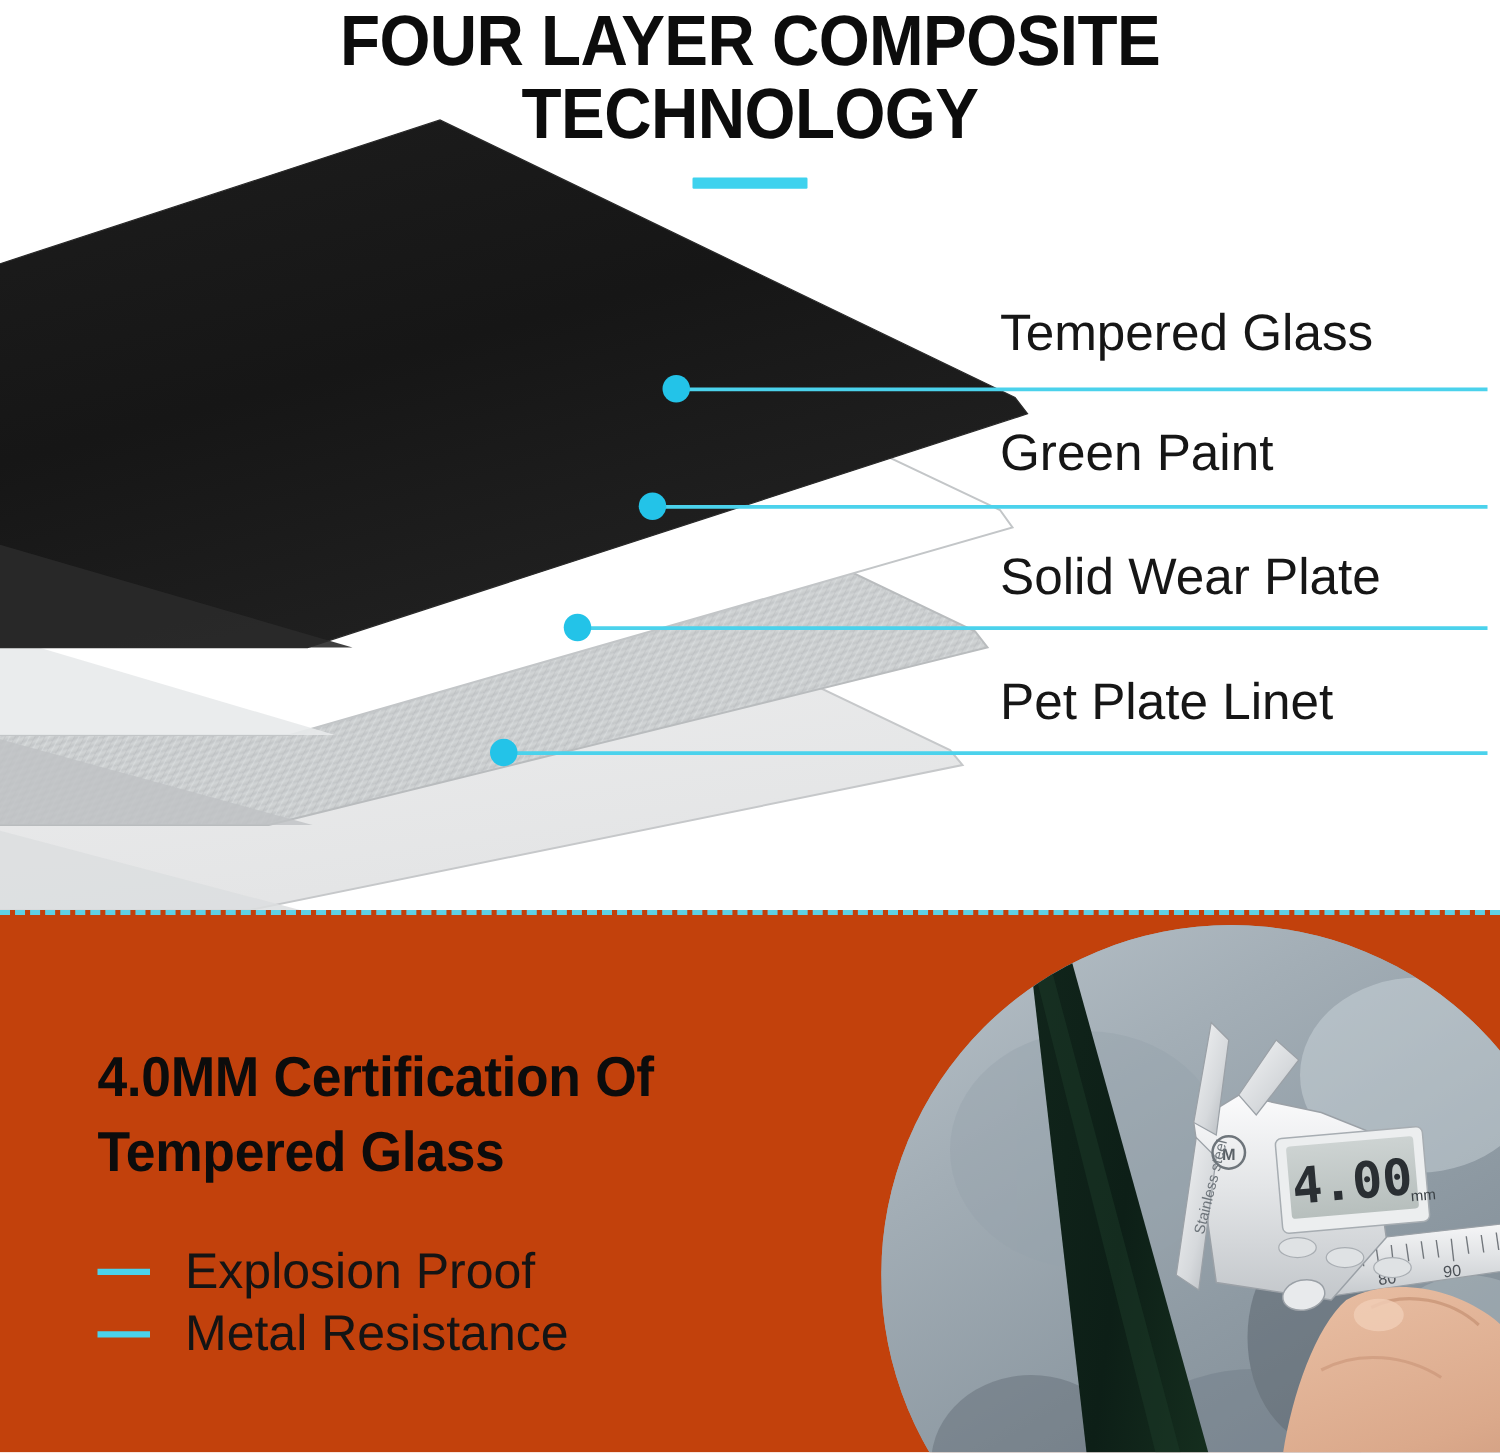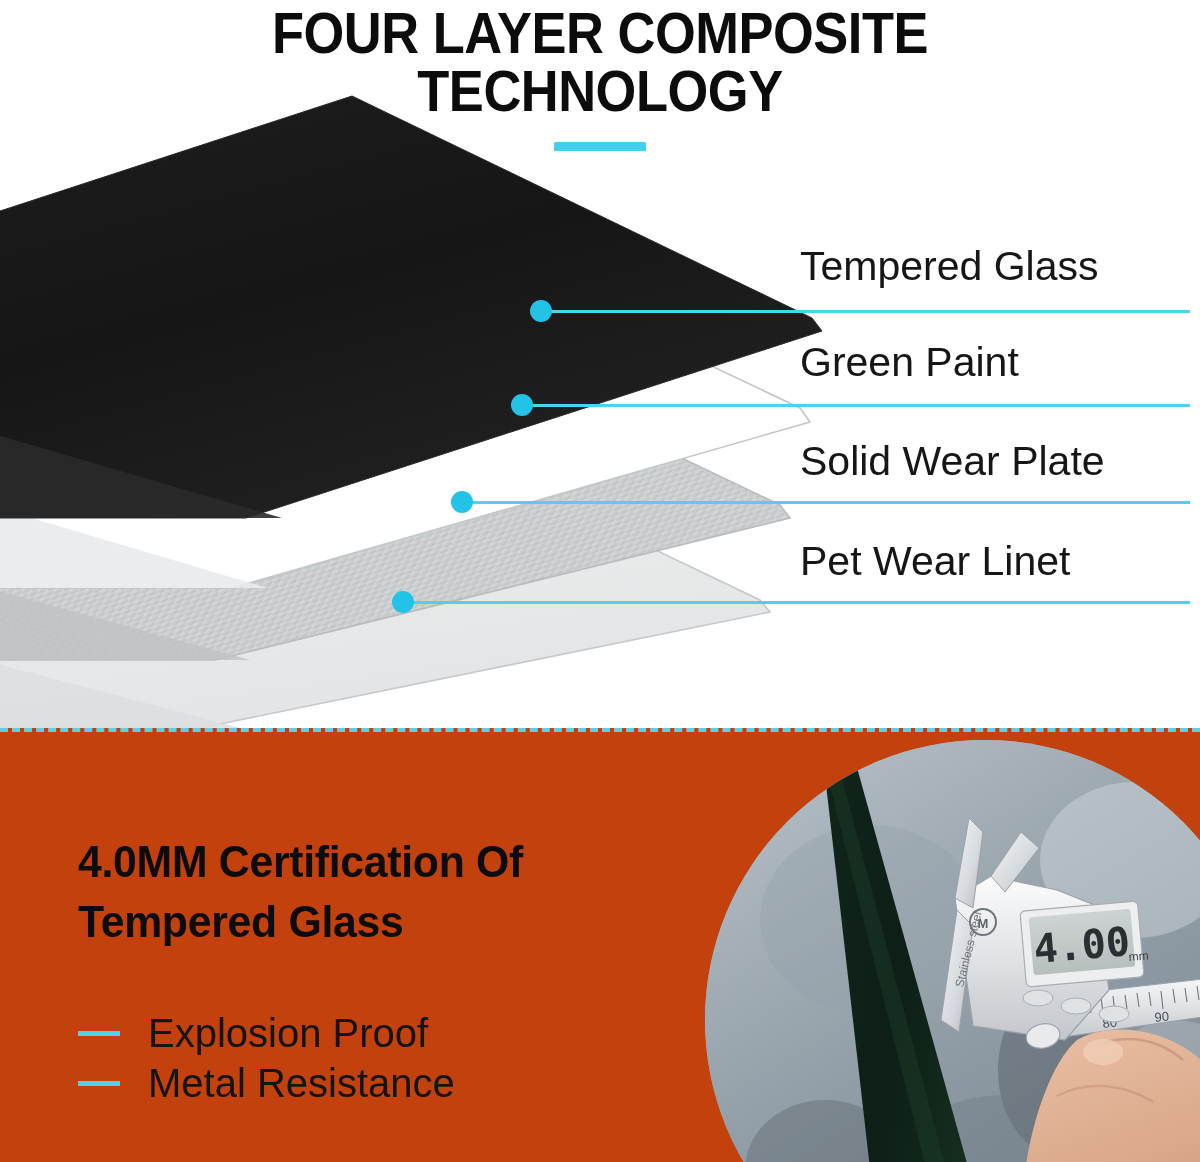--- a/index.html
+++ b/index.html
@@ -133,21 +133,21 @@
     font-weight: bold;
     font-size: 45px;
     line-height: 60px;
     letter-spacing: -0.3px;
     color: #0c0c0c;
     transform: scaleX(0.95);
     transform-origin: left center;
     white-space: nowrap;
   }
   .bullets {
-    margin-top: 56px;
+    margin-top: 40px;
     text-align: right;
   }
   .bullet {
     display: flex;
     align-items: center;
     height: 50px;
   }
   .bullet-dash {
     width: 42px;
     height: 5px;
@@ -252,21 +252,21 @@
         <div class="callout-dot" style="left:511px; top:394px;"></div>
       </div>
 
       <div class="callout">
         <div class="callout-text" style="left:800px; top:438px;">Solid Wear Plate</div>
         <div class="callout-line" style="left:462px; top:501px; width:728px;"></div>
         <div class="callout-dot" style="left:451px; top:491px;"></div>
       </div>
 
       <div class="callout">
-        <div class="callout-text" style="left:800px; top:538px;">Pet Wear Linet</div>
+        <div class="callout-text" style="left:800px; top:538px;">Pet Plate Linet</div>
         <div class="callout-line" style="left:403px; top:601px; width:787px;"></div>
         <div class="callout-dot" style="left:392px; top:591px;"></div>
       </div>
 
     </div>
   </div>
 
   <div class="bottom-section">
     <div class="dashed-top"></div>
 

